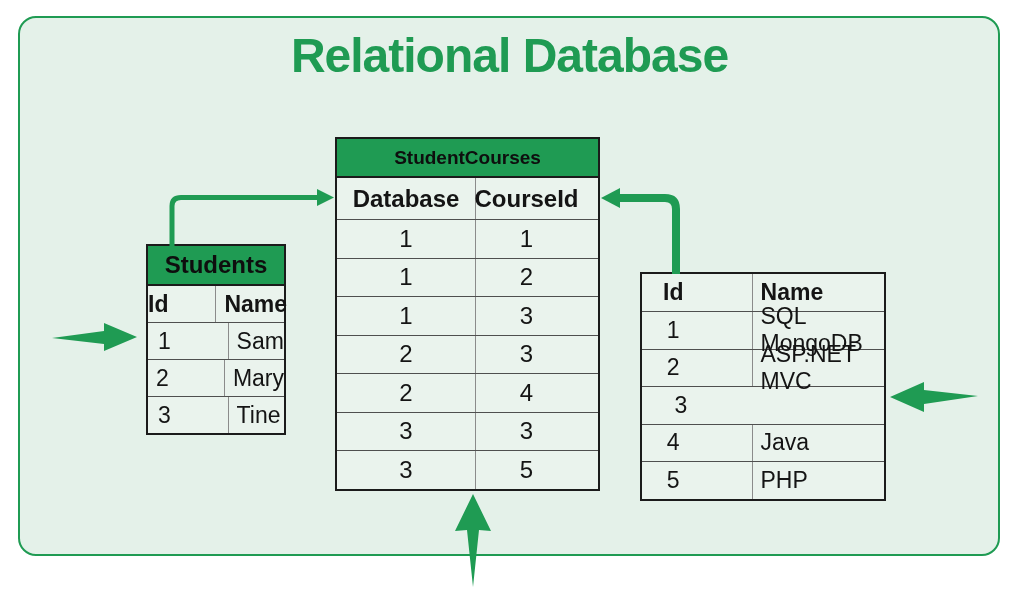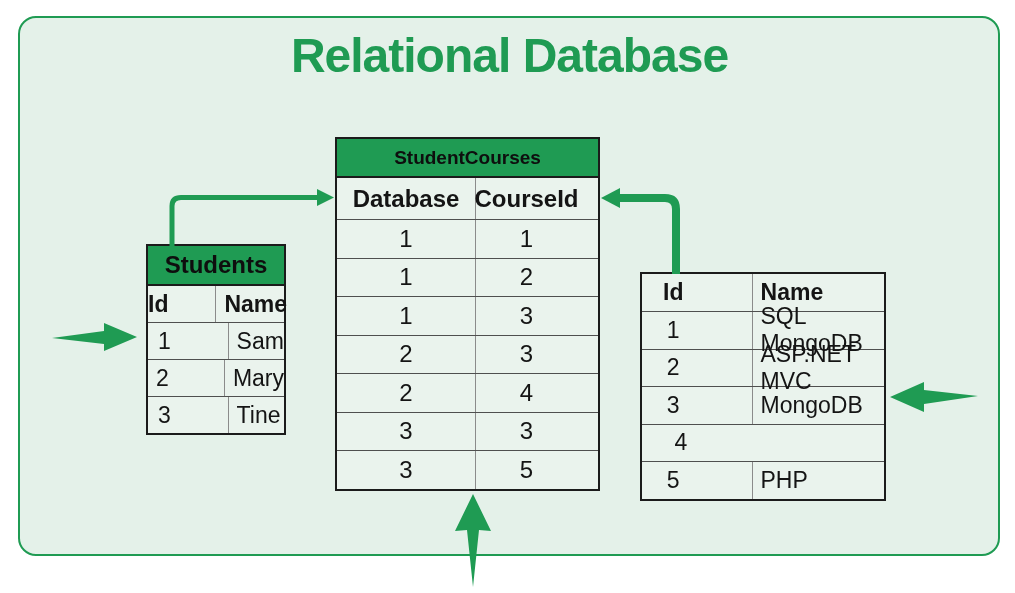--- a/index.html
+++ b/index.html
@@ -157,24 +157,24 @@
         <div class="row">
           <span class="c0 cen">1</span>
           <span class="c1 lft">SQL MongoDB</span>
         </div>
         <div class="row">
           <span class="c0 cen">2</span>
           <span class="c1 lft">ASP.NET MVC</span>
         </div>
         <div class="row">
           <span class="c0 cen">3</span>
-          <span class="c1 lft">MongoDB</span>
         </div>
         <div class="row">
           <span class="c0 cen">4</span>
+          <span class="c1 lft">Java</span>
         </div>
         <div class="row">
           <span class="c0 cen">5</span>
           <span class="c1 lft">PHP</span>
         </div>
       </div>
   </div>
 
   <svg class="overlay" viewBox="0 0 1015 593">
 

